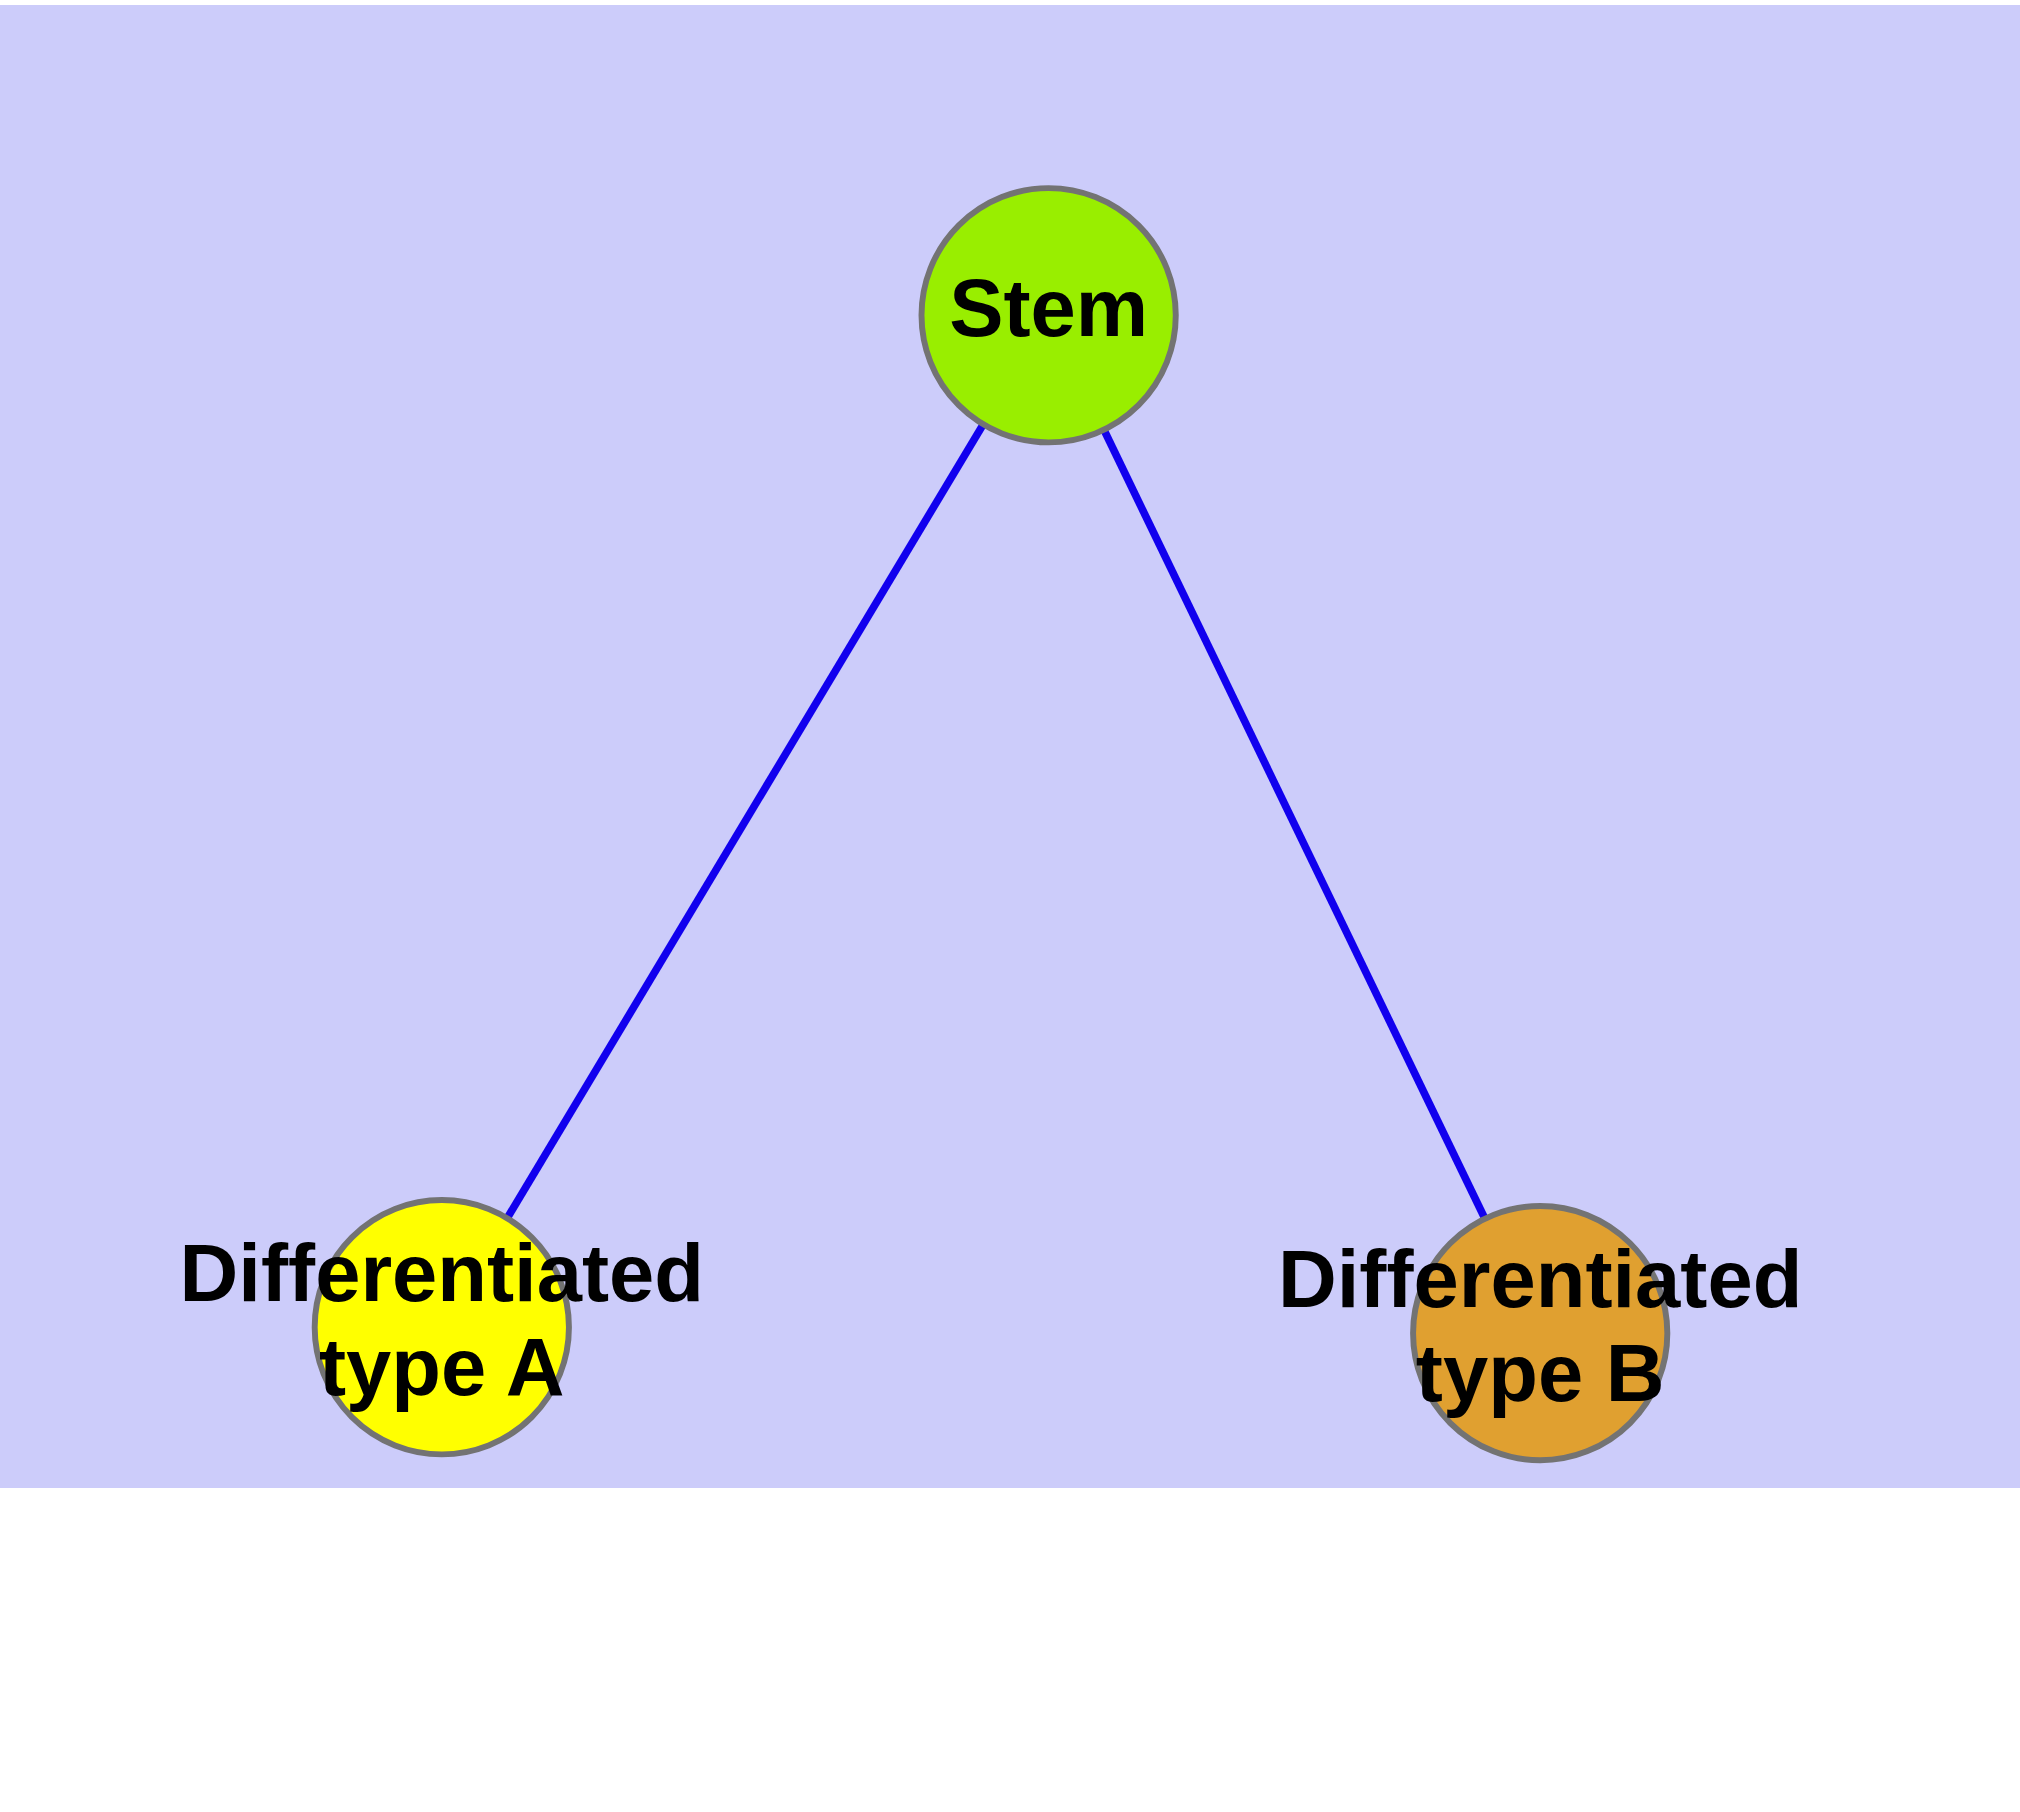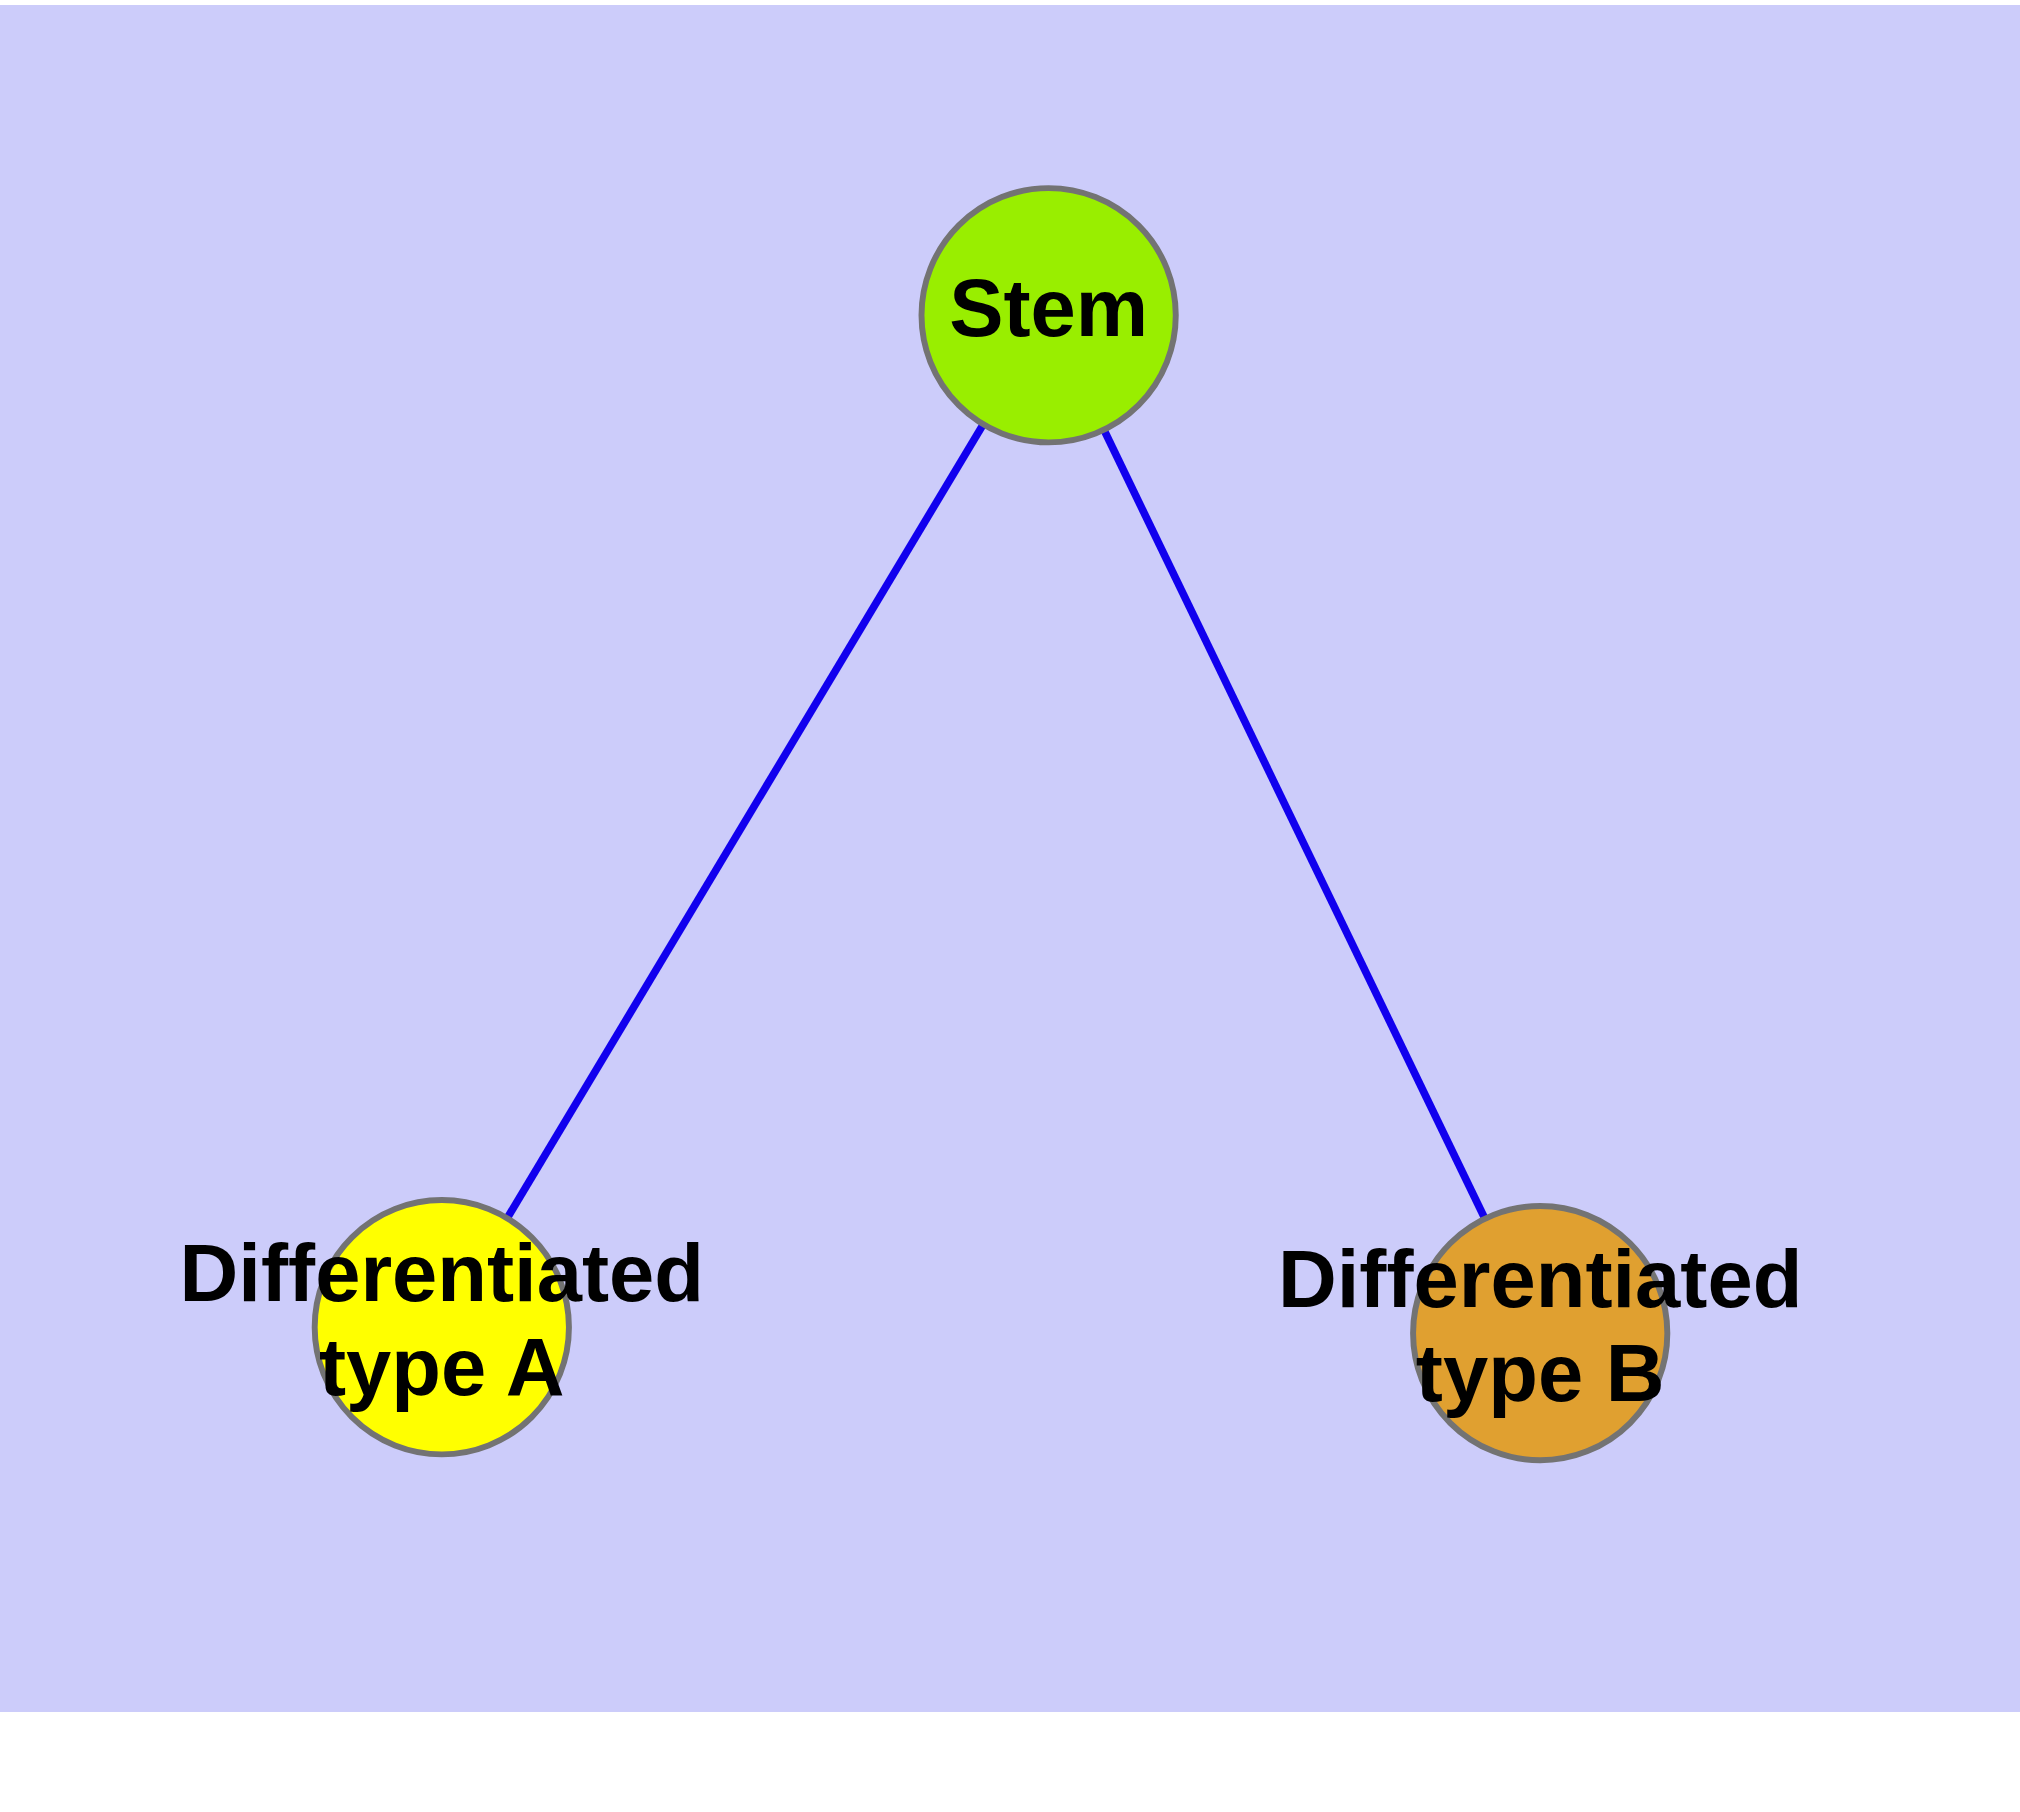--- a/index.html
+++ b/index.html
@@ -4,21 +4,21 @@
 <title>Cell Differentiation Graph</title>
 <style>
   html, body {
     margin: 0;
     padding: 0;
     background: #ffffff;
   }
   #canvas {
     position: relative;
     width: 2021px;
-    height: 1712px;
+    height: 1488px;
     overflow: hidden;
     background: #ffffff;
     font-family: "Liberation Sans", "DejaVu Sans", sans-serif;
   }
   #plot-bg {
     position: absolute;
     left: 0;
     top: 5.1px;
     width: 2021px;
     height: 1807px;

